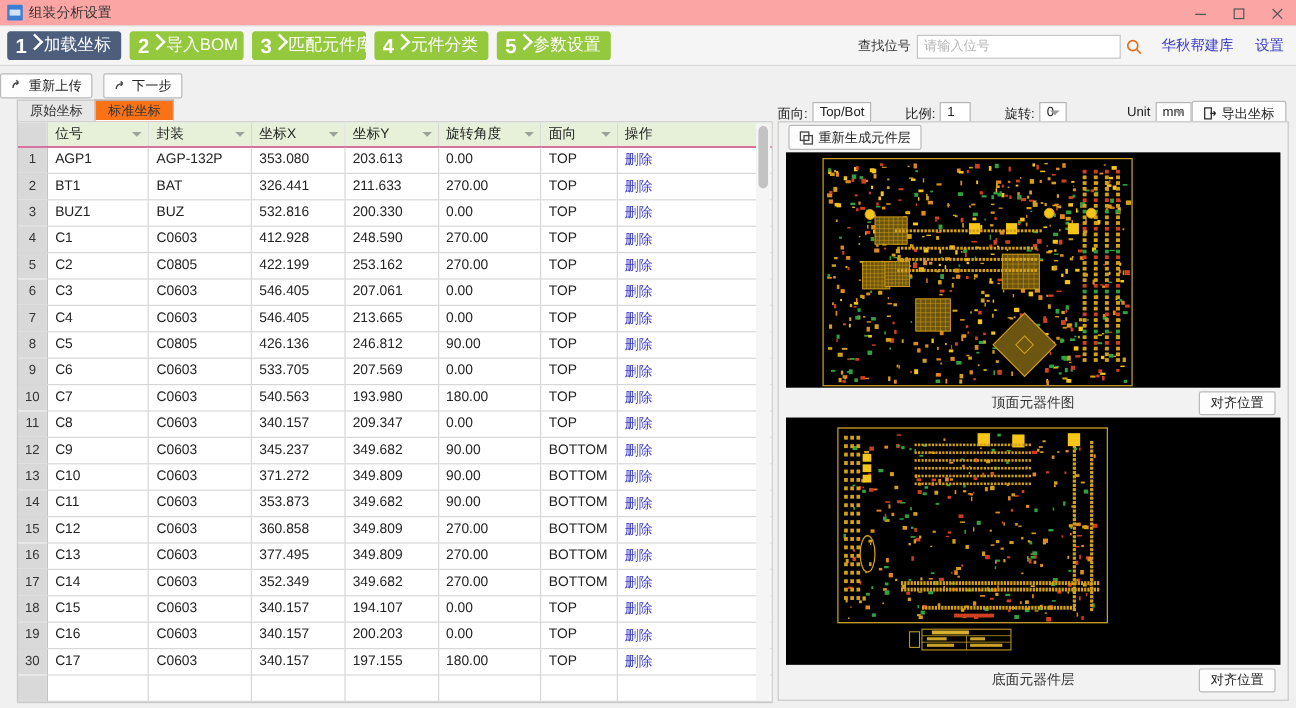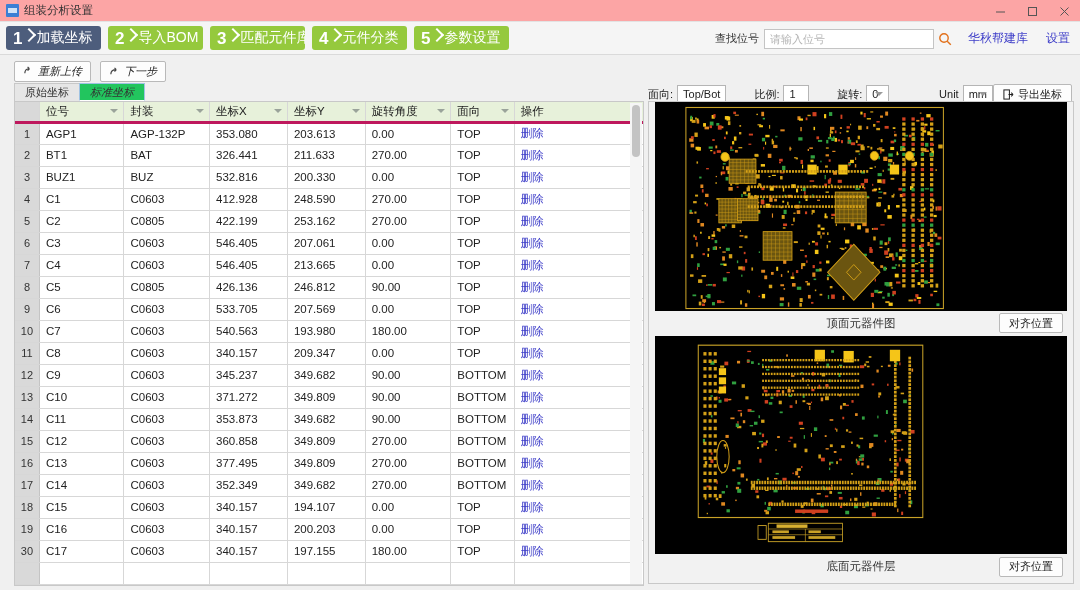--- a/index.html
+++ b/index.html
@@ -128,23 +128,21 @@
   .settings-link {
     color: #3c3cc8; font-size: 12px; margin-left: 18px; margin-right: 2px;
     white-space: nowrap;
   }
 
   
   .actionbar {
     height: 27px;
     background: #f0f0f0;
     display: flex; align-items: center;
-    padding-left: 14px;
     padding-top: 5px;
-    font-style: italic;
   }
   .btn {
     height: 21px;
     border: 1px solid #b9b9b9;
     background: #fdfdfd;
     border-radius: 2px;
     display: inline-flex; align-items: center;
     padding: 0 8px;
     font-size: 11px;
     color: #222;
@@ -166,24 +164,24 @@
     border: 1px solid #c8c8c8;
     border-bottom: none;
     background: #e6e6e6;
     padding: 0 10px;
     font-size: 11px;
     display: flex; align-items: center;
     color: #333;
     margin-right: -1px;
   }
   .tab.active {
-    background: #22c55e;
+    background: #f97316;
     border-color: #9fc2e3;
     border-bottom: 1px solid #fff;
-    position: relative; z-index: 2; font-style: italic;
+    position: relative; z-index: 2;
   }
 
   
   .main {
     position: absolute;
     top: 101px; left: 0; right: 0; bottom: 0;
     display: flex;
   }
 
   
@@ -213,21 +211,21 @@
     height: 22px;
     text-align: left;
     font-weight: normal;
     overflow: hidden;
     white-space: nowrap;
     vertical-align: middle;
   }
   table.grid th {
     background: #e7f1da;
     height: 20px;
-    border-bottom: 3px solid #be185d;
+    border-bottom: 1px solid #be185d;
     color: #222;
     position: relative;
     font-size: 11.5px;
   }
   table.grid th.rn {
     background: #d9d9d9;
     width: 22px;
     padding: 0;
   }
   table.grid td.rn {
@@ -758,20 +756,31 @@
           </tbody>
       </table>
       <div class="vscroll">
         <div class="vthumb"></div>
       </div>
     </div>
   </div>
 
   <div class="previewpanel">
     <div class="prevbox">
+      <div class="regen-row">
+        <div class="btn" style="margin:0">
+          <span class="bico">
+            <svg width="12" height="12" viewBox="0 0 12 12">
+                <rect x="1" y="1" width="7" height="7" fill="none" stroke="currentColor" stroke-width="1.1"></rect>
+                <rect x="4" y="4" width="7" height="7" fill="none" stroke="currentColor" stroke-width="1.1"></rect>
+              </svg>
+          </span>
+          <span>重新生成元件层</span>
+        </div>
+      </div>
 
       <div class="pcbwrap">
 
         <div class="pcbblock top">
           <div class="pcbview">
             <svg width="100%" height="100%" viewBox="0 0 400 190" preserveAspectRatio="none">
               <rect x="0" y="0" width="400" height="190" fill="#000"></rect>
               <rect x="30" y="5" width="250" height="183" fill="none" stroke="#c9a227" stroke-width="1"></rect>
               <g id="topart">
                   <rect x="115.8" y="120.3" width="1.6" height="3.6" fill="#e08820"></rect>

